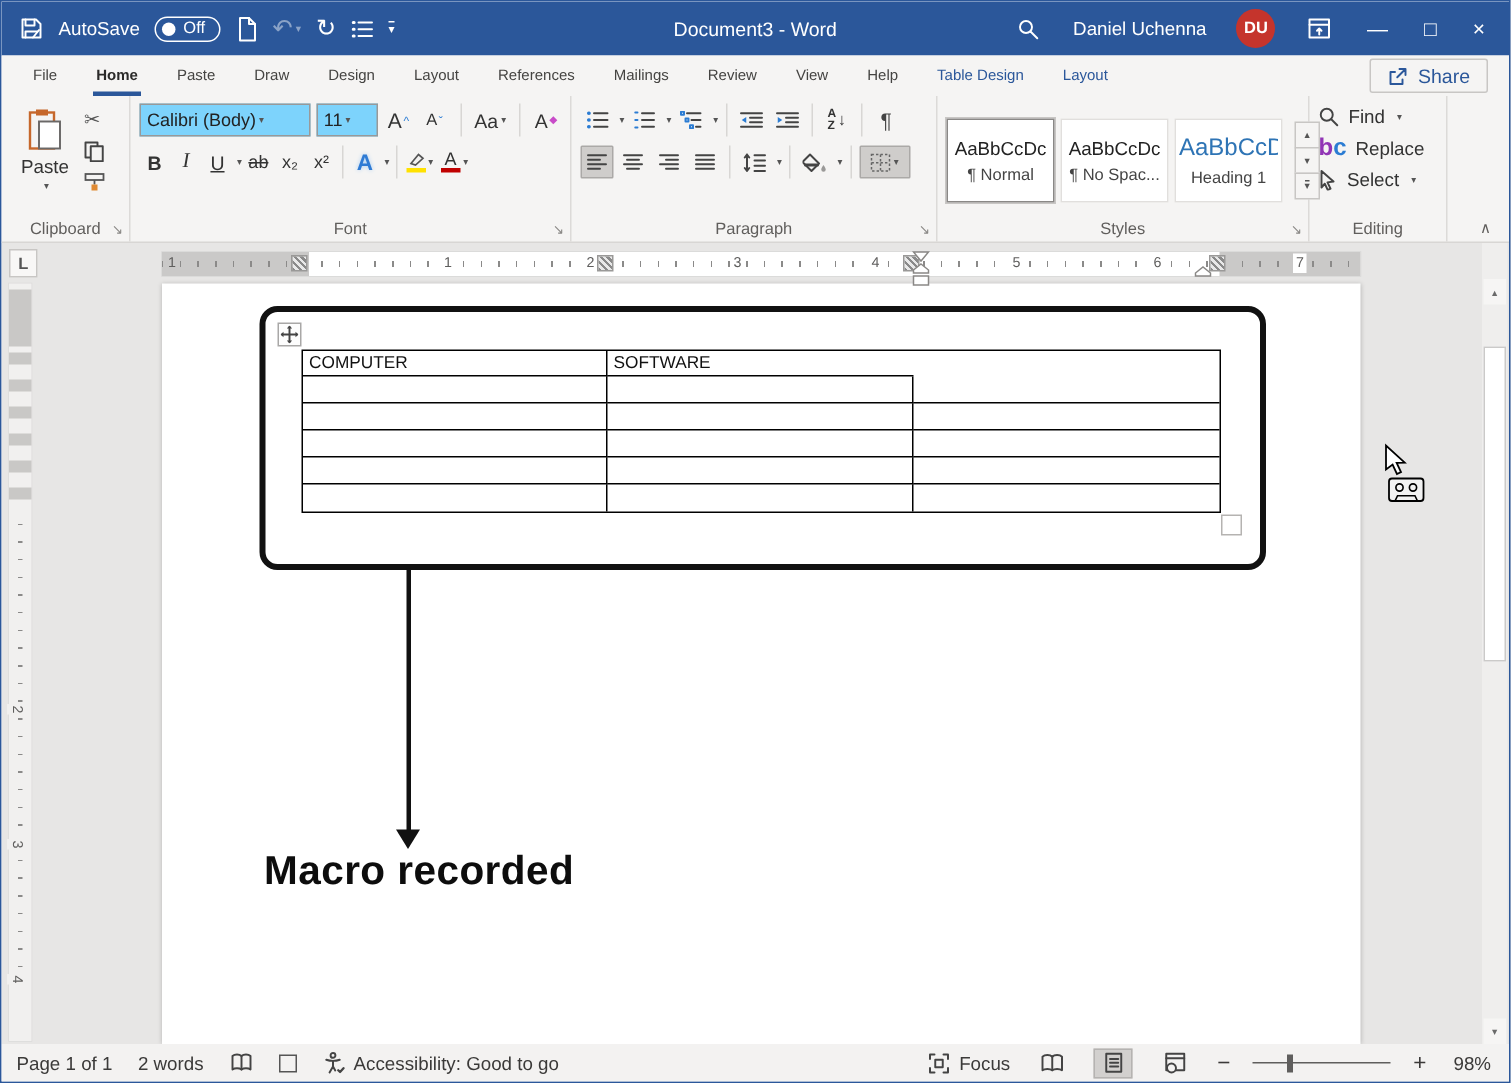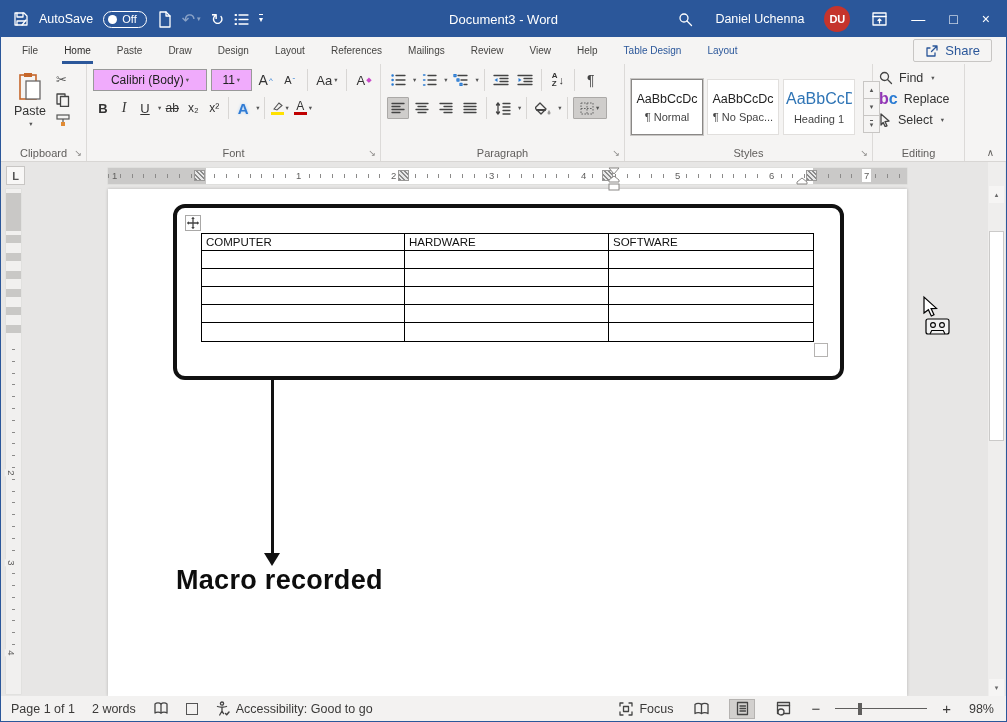--- a/index.html
+++ b/index.html
@@ -17,41 +17,41 @@
 .morebar{border-top:1.5px solid #fff;font-size:8px;line-height:8px;padding-top:1px}
 .wtitle{position:absolute;left:0;right:0;text-align:center;font-size:13px;color:#fff;pointer-events:none}
 .tright{margin-left:auto;display:flex;align-items:center;position:relative;z-index:2}
 .tbn{padding:0 12px;height:36px;display:flex;align-items:center;font-size:14px}
 .uname{font-size:12.5px;padding:0 10px}
 .avatar{width:26px;height:26px;border-radius:50%;background:#c5342c;color:#fff;font-size:11px;font-weight:bold;display:flex;align-items:center;justify-content:center;margin:12px 10px}
 
 .tabrow{position:absolute;top:36px;left:0;right:0;height:27px;background:#f5f4f3;display:flex;align-items:center}
 .tabs{display:flex;height:100%;padding-left:8px}
 .tab{padding:0 13px;font-size:10px;color:#454442;display:flex;align-items:center;position:relative}
-.tab.active{color:#2b2a29;font-weight:normal}
+.tab.active{color:#2b2a29;font-weight:bold}
 .tab.active::after{content:"";position:absolute;left:11px;right:11px;bottom:0;height:3px;background:#2b579a}
 .tab.ctx{color:#2b579a}
 .share{margin-left:auto;margin-right:14px;display:flex;align-items:center;gap:6px;border:1px solid #c8c6c4;border-radius:2px;background:transparent;padding:3px 11px;font-size:13px;color:#2b579a}
 
 .ribbon{position:absolute;top:63px;left:0;right:0;height:98px;background:#f5f4f3;border-bottom:1px solid #d8d6d4;display:flex}
 .grp{position:relative;border-right:1px solid #dcdad8;flex:none}
 .glabel{position:absolute;bottom:2px;left:0;right:0;text-align:center;font-size:11px;color:#605e5c}
 .launcher{position:absolute;bottom:3px;right:4px;font-size:9px;color:#8a8886;line-height:9px}
 .gbody{height:100%;display:flex;align-items:flex-start;padding:5px 6px 16px}
 .i{stroke:#444;fill:none;stroke-width:1.3;stroke-linecap:round;stroke-linejoin:round}
 .wi{stroke:#fff;fill:none;stroke-width:1.3;stroke-linecap:round;stroke-linejoin:round}
 .chev{font-size:6.5px;color:#555;margin-left:2px}
 .vsep{width:1px;align-self:center;height:22px;background:#d8d6d4;margin:0 3px;flex:none}
 
 .paste{display:flex;flex-direction:column;align-items:center;font-size:12.5px;color:#333;padding:3px 7px;gap:2px}
 .clipcol{display:flex;flex-direction:column;gap:6px;margin-left:3px;margin-top:3px}
 
 .fcol{display:flex;flex-direction:column;gap:6px;width:100%}
 .frow{display:flex;align-items:center}
-.combo{display:flex;align-items:center;justify-content:center;background:#f0abfc;border:1px solid #999;height:22px;padding:0 4px;font-size:12px;color:#222}
+.combo{display:flex;align-items:center;justify-content:flex-start;background:#7dd3fc;border:1px solid #999;height:22px;padding:0 4px;font-size:12px;color:#222}
 .fbtn{min-width:20px;height:22px;display:flex;align-items:center;justify-content:center;font-size:13px;color:#333;padding:0 2px}
 .sup8{font-size:8px;color:#2b7cd3;margin-left:1px}
 .bI{font-style:italic;font-family:"Liberation Serif",serif;font-size:14px}
 .uU{text-decoration:underline}
 .strk{text-decoration:line-through;font-size:12px}
 .fxA{color:#2f7bd4;font-weight:bold;font-size:15px;text-shadow:0 0 3px #a9cdf2}
 .ubar{display:flex;flex-direction:column;align-items:center;line-height:11px}
 .ubar .bar{width:13px;height:3.5px;margin-top:1px}
 .diam{font-size:7px;color:#c84bc8;margin-left:1px}
 
@@ -513,21 +513,20 @@
       <span class="vnum" style="top:278px">2</span>
       <span class="vnum" style="top:368px">3</span>
       <span class="vnum" style="top:458px">4</span>
     </div>
 
     <div class="roundrect"></div>
 
     <div class="vtable">
       <div class="trow">
         <div class="hcell">COMPUTER</div>
-        <div class="hcell">HARDWARE</div>
         <div class="hcell">SOFTWARE</div>
       </div>
       <div class="trow">
           <div class="tcell"></div>
           <div class="tcell"></div>
           <div class="tcell"></div>
         </div>
       <div class="trow">
           <div class="tcell"></div>
           <div class="tcell"></div>

